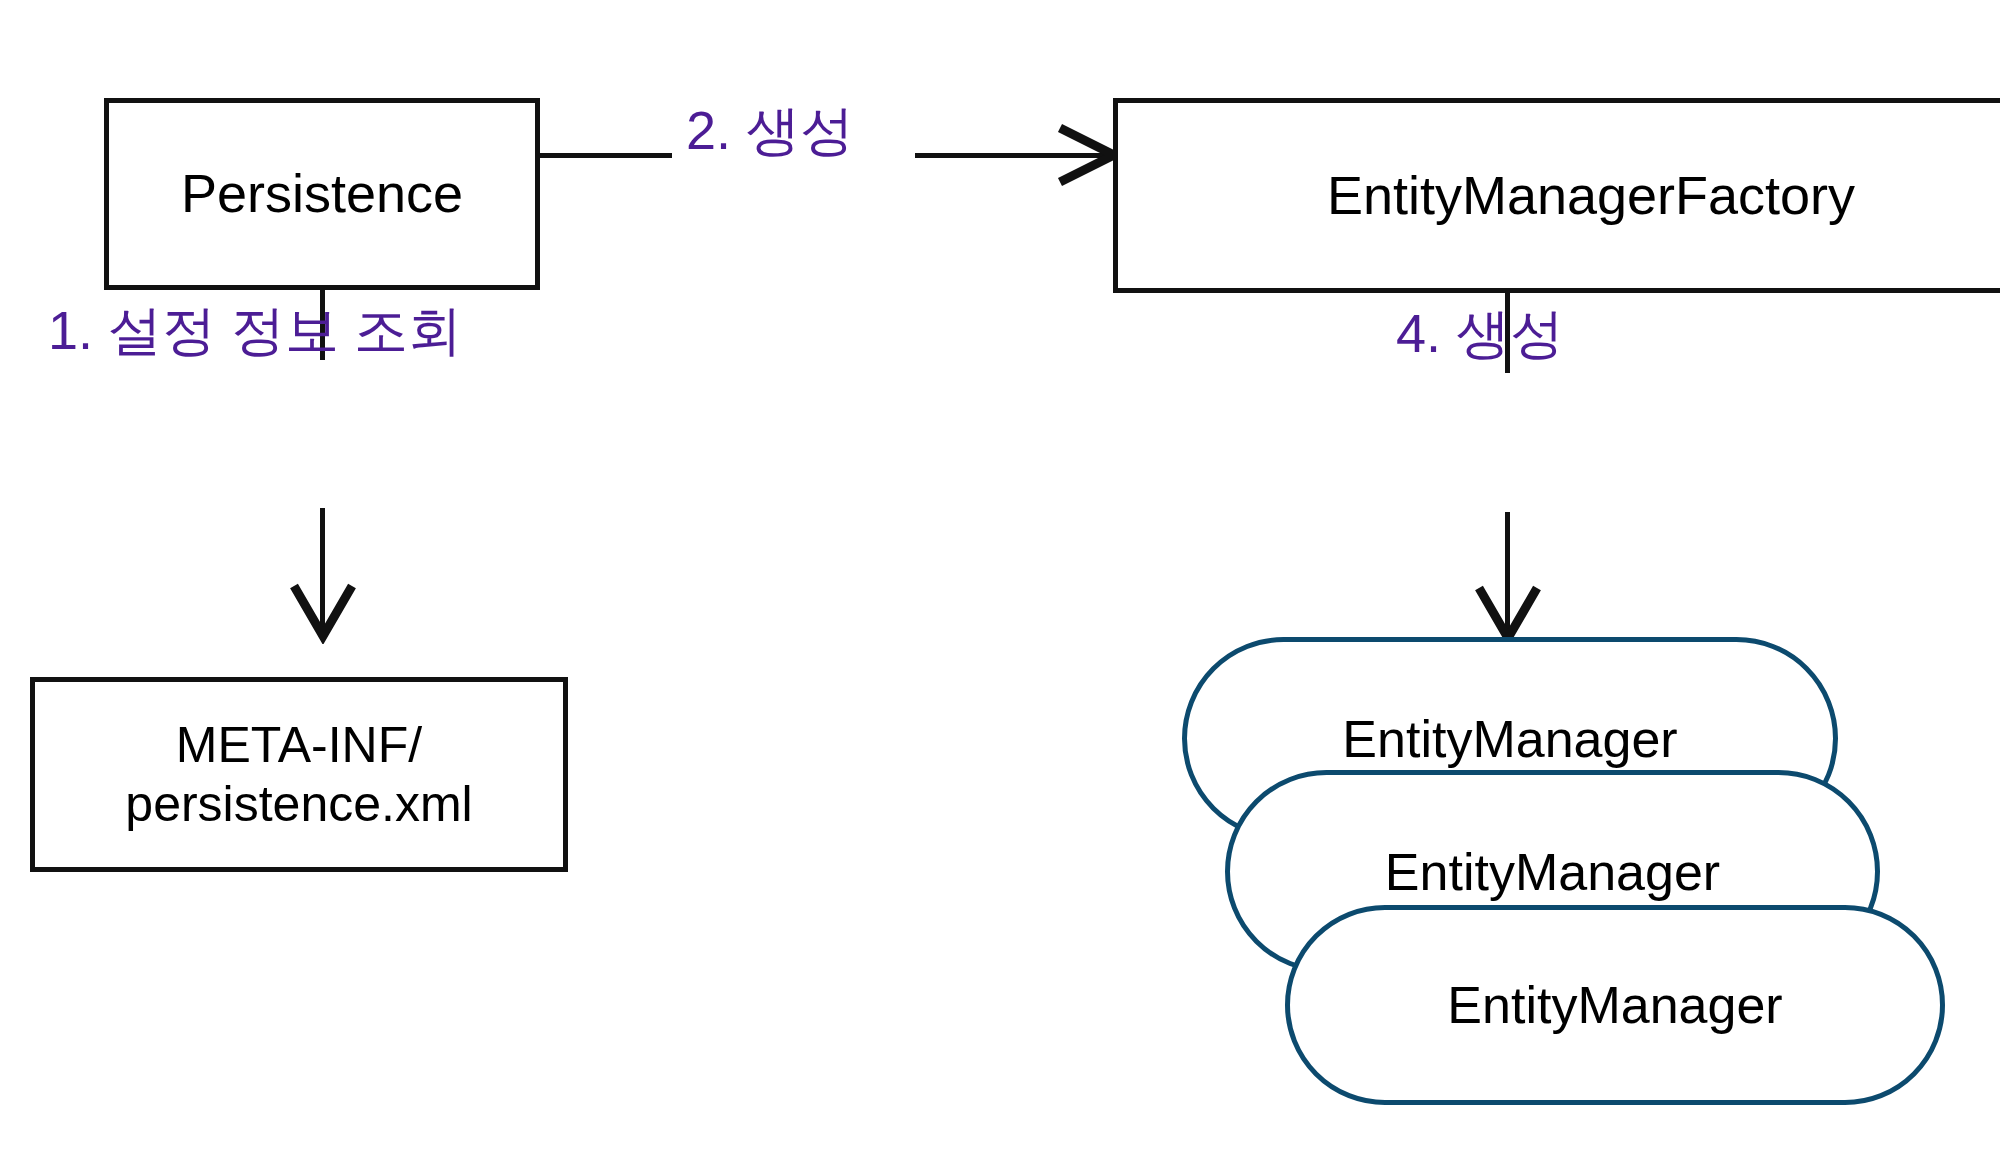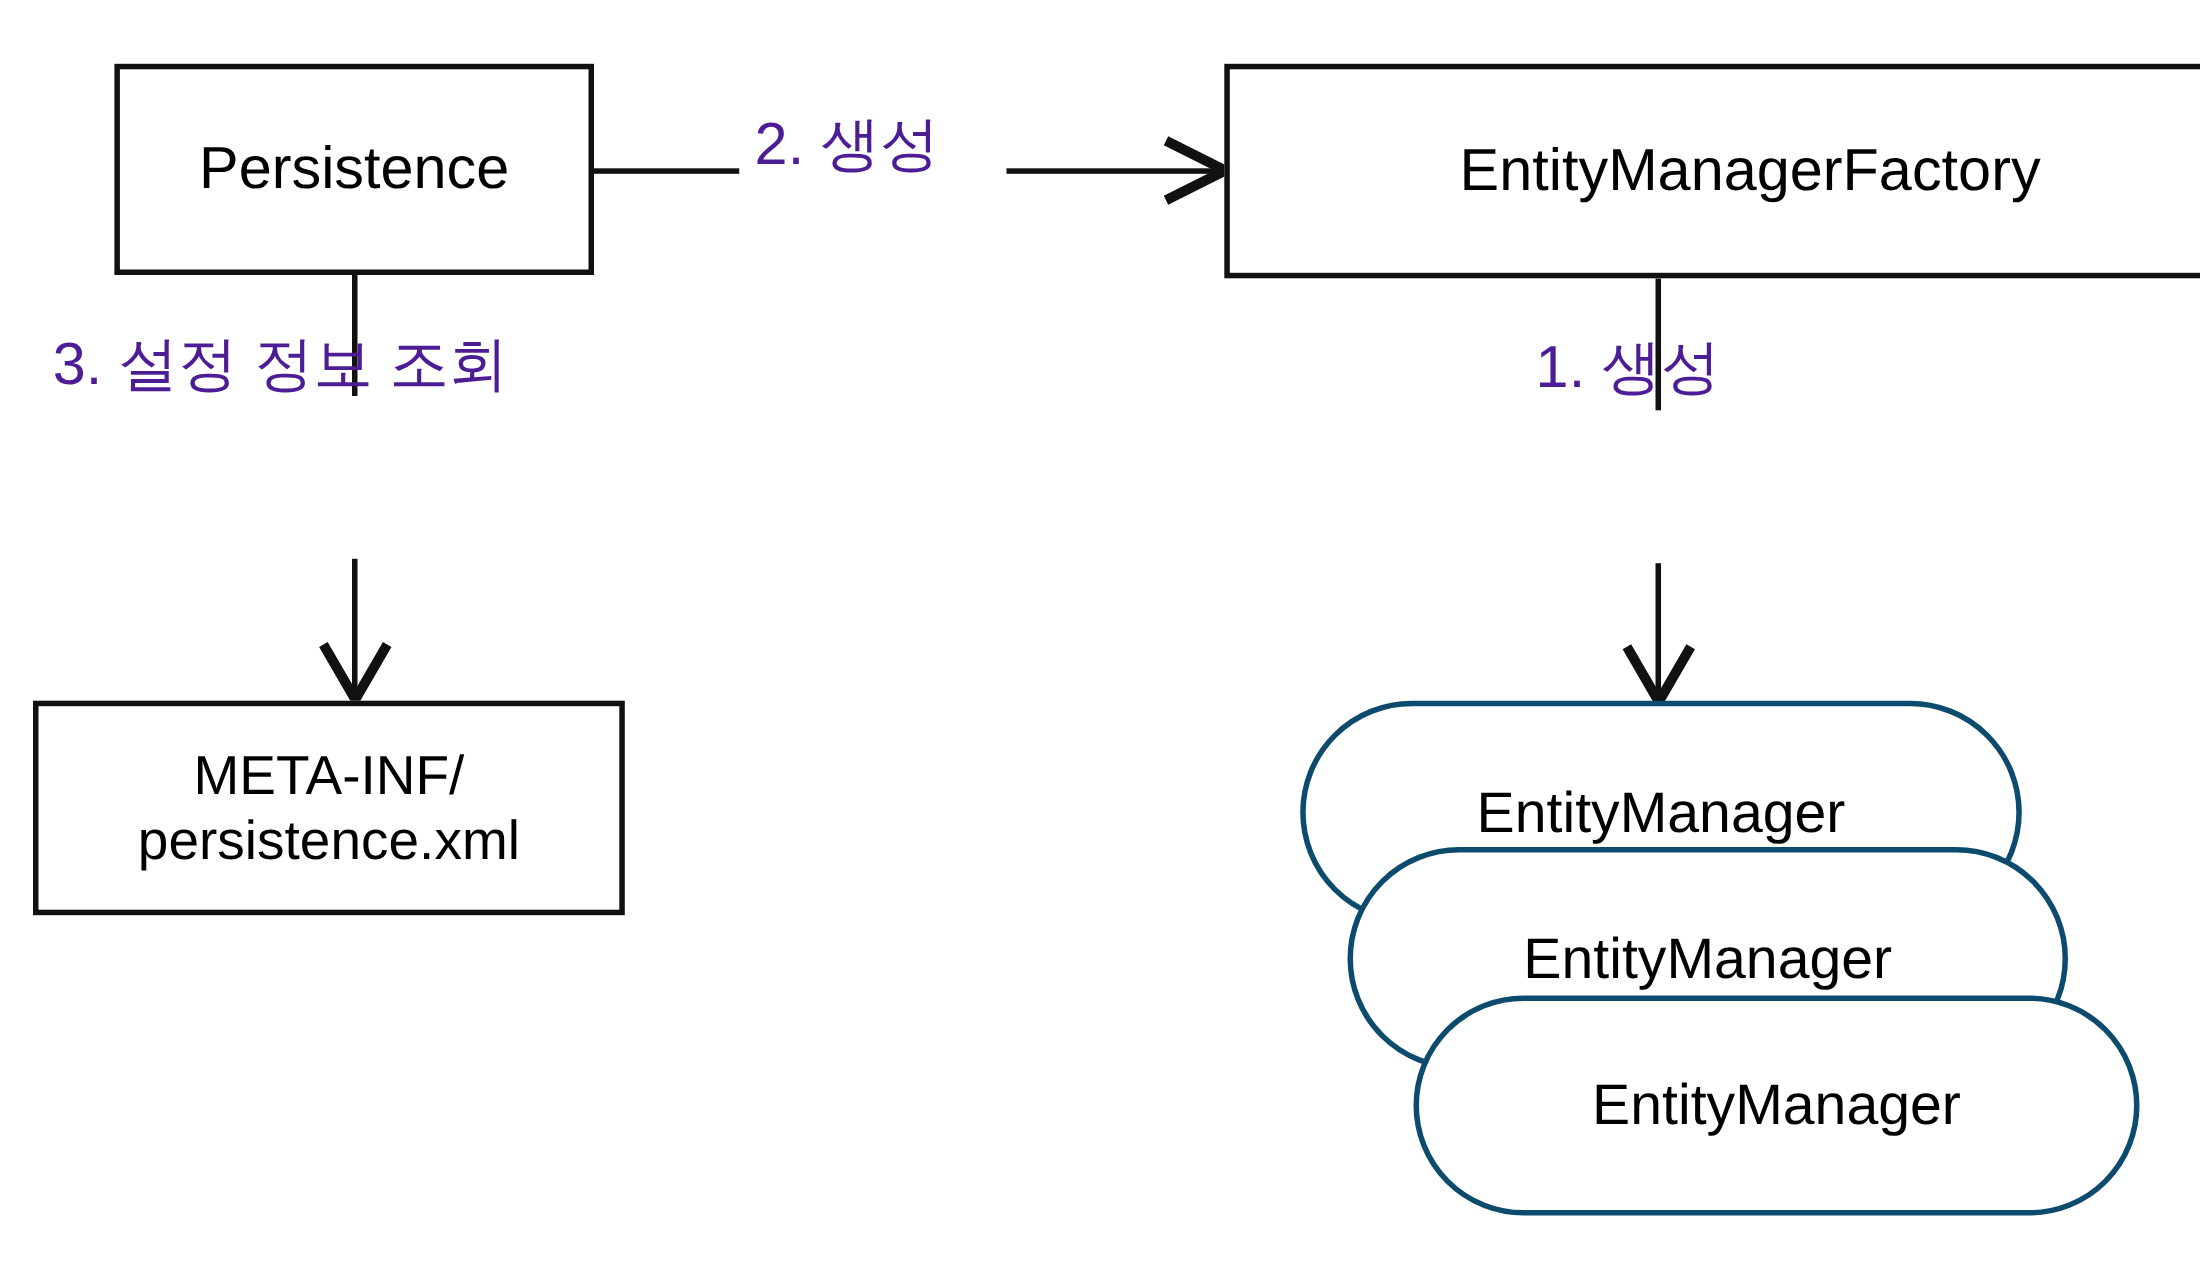--- a/index.html
+++ b/index.html
@@ -19,20 +19,21 @@
     position:absolute;
     box-sizing:border-box;
     background:#ffffff;
     border:5px solid #111111;
     display:flex;
     align-items:center;
     justify-content:center;
     text-align:center;
     line-height:1.18;
     z-index:5;
+    margin-top:40px;
   }
   #box-persistence{ left:104px;  top:58px;  width:436px; height:192px; font-size:54px; }
   #box-emf{        left:1113px; top:58px;  width:956px; height:195px; font-size:54px; }
   #box-metainf{    left:30px;   top:637px; width:538px; height:195px; font-size:50px; }
   .box .label{ white-space:pre-line; }
 
   
   .pill{
     position:absolute;
     box-sizing:border-box;
@@ -88,39 +89,39 @@
   <div class="box" id="box-emf">
     <span class="label">EntityManagerFactory</span>
   </div>
 
   <div class="box" id="box-metainf">
     <span class="label">META-INF/
 persistence.xml</span>
   </div>
 
   <div class="line-v" id="line-persist-to-label"></div>
-  <div class="step-label" id="label-step-1">3. 설정 정보 조회</div>
+  <div class="step-label" id="label-step-1">1. 설정 정보 조회</div>
   <div class="line-v" id="line-label-to-metainf"></div>
   <div class="arrow" style="left:286px; top:578px;">
     <svg width="74" height="66" viewBox="0 0 74 66">
       <path d="M8 8 L37 58 L66 8" fill="none" stroke="#111111" stroke-width="9" stroke-linecap="butt"></path>
     </svg>
   </div>
 
   <div class="line-h" id="line-persist-right"></div>
   <div class="step-label" id="label-step-2">2. 생성</div>
   <div class="line-h" id="line-to-emf"></div>
   <div class="arrow" style="left:1052px; top:120px;">
     <svg width="72" height="70" viewBox="0 0 72 70">
       <path d="M8 8 L62 35 L8 62" fill="none" stroke="#111111" stroke-width="9" stroke-linecap="butt"></path>
     </svg>
   </div>
 
   <div class="line-v" id="line-emf-to-label"></div>
-  <div class="step-label" id="label-step-3">1. 생성</div>
+  <div class="step-label" id="label-step-3">4. 생성</div>
   <div class="line-v" id="line-label-to-pill"></div>
   <div class="arrow" style="left:1471px; top:580px;">
     <svg width="74" height="66" viewBox="0 0 74 66">
       <path d="M8 8 L37 58 L66 8" fill="none" stroke="#111111" stroke-width="9" stroke-linecap="butt"></path>
     </svg>
   </div>
 
   <div class="pill" id="pill-em-1">
     <span>EntityManager</span>
   </div>

